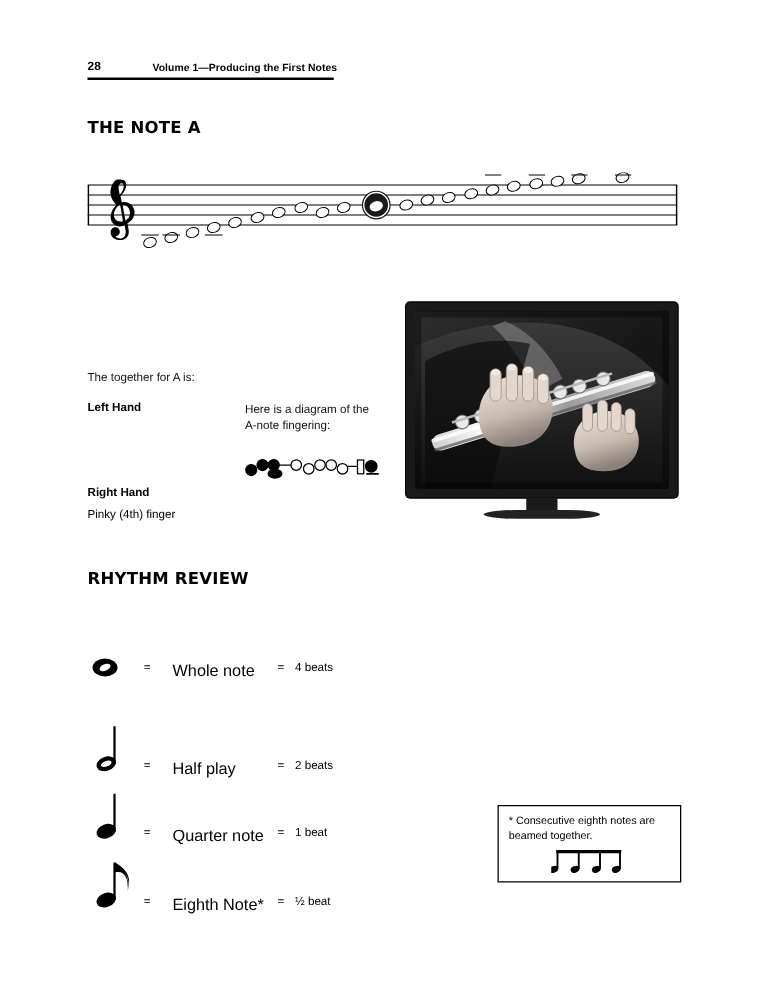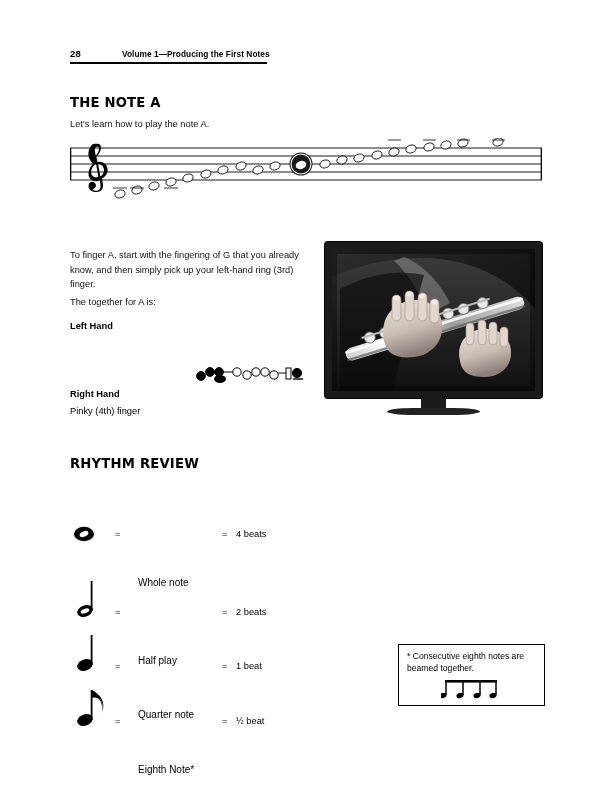--- a/index.html
+++ b/index.html
@@ -176,23 +176,22 @@
     height: 54px;
   }
   .rhythm-eq {
     position: absolute;
     left: 45px;
     font-size: 9.3px;
   }
   .rhythm-name {
     position: absolute;
     left: 68px;
-    font-size: 10px;
+    font-size: 13px;
     white-space: nowrap;
-    margin-top: 48px;
   }
   .rhythm-eq2 {
     position: absolute;
     left: 152px;
     font-size: 9.3px;
   }
   .rhythm-beats {
     position: absolute;
     left: 166px;
     font-size: 9.3px;
@@ -230,21 +229,20 @@
 
 <div class="page">
 
   <div class="runhead">
     <span class="pagenum">28</span>
     <span class="title">Volume 1—Producing the First Notes</span>
   </div>
   <div class="runhead-rule"></div>
 
   <div class="heading" id="heading-note-a">THE NOTE A</div>
-  <div class="bodytext" id="intro-line">Let's learn how to play the note A.</div>
 
   <div class="staff-wrap">
     <svg class="staff-lines" viewBox="0 0 472 62" xmlns="http://www.w3.org/2000/svg">
 
       <g stroke="#000" stroke-width="0.9">
         <line x1="0" y1="10" x2="472" y2="10"></line>
         <line x1="0" y1="18" x2="472" y2="18"></line>
         <line x1="0" y1="26" x2="472" y2="26"></line>
         <line x1="0" y1="34" x2="472" y2="34"></line>
         <line x1="0" y1="42" x2="472" y2="42"></line>
@@ -308,30 +306,30 @@
       </g>
 
       <g>
         <circle cx="231" cy="26" r="11.5" fill="#1b1b1b"></circle>
         <circle cx="231" cy="26" r="10" fill="#1b1b1b" stroke="#fff" stroke-width="1.1"></circle>
         <ellipse cx="231" cy="27" rx="5.4" ry="4" fill="#fff" transform="rotate(-18 231 27)"></ellipse>
       </g>
     </svg>
   </div>
 
-  <div class="bodytext" id="para-finger">To finger A, start with the fingering of G that you already know, and then simply pick up your left-hand ring (3rd) finger.</div>
   <div class="bodytext" id="para-finger2">The together for A is:</div>
 
   <div class="sub-bold" id="lh-title">Left Hand</div>
 
   <div class="sub-bold" id="rh-title">Right Hand</div>
   <div class="finger-list" id="rh-list">
     <div>Pinky (4th) finger</div>
   </div>
 
+  <div class="bodytext" id="diagram-caption">Here is a diagram of the A-note fingering:</div>
 
   <div class="diagram-holder">
     <svg viewBox="0 0 118 26" xmlns="http://www.w3.org/2000/svg">
       <g stroke="#000" stroke-width="1">
 
         <circle cx="8" cy="16" r="4.4" fill="#000"></circle>
         <circle cx="17" cy="12" r="4.4" fill="#000"></circle>
         <circle cx="26" cy="12" r="4.4" fill="#000"></circle>
         <path d="M 21 19 a6 4 0 0 0 12 0 a6 4 0 0 0 -12 0" fill="#000" stroke="none"></path>
 

